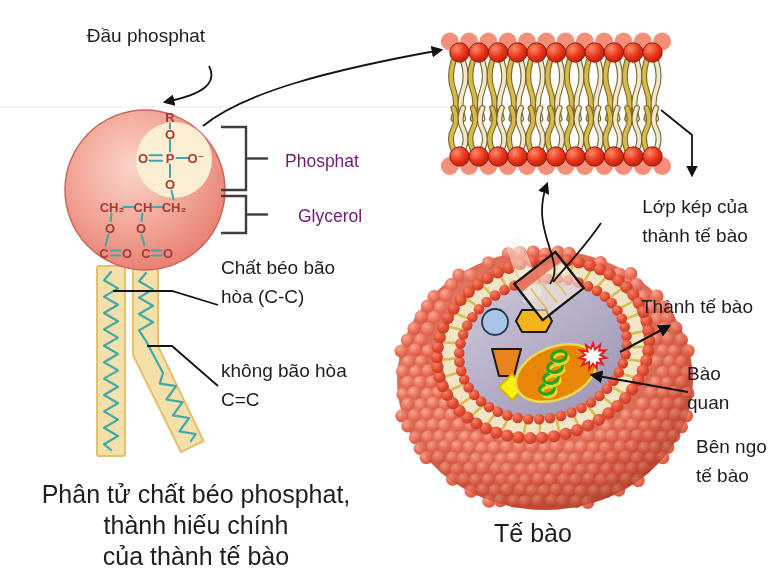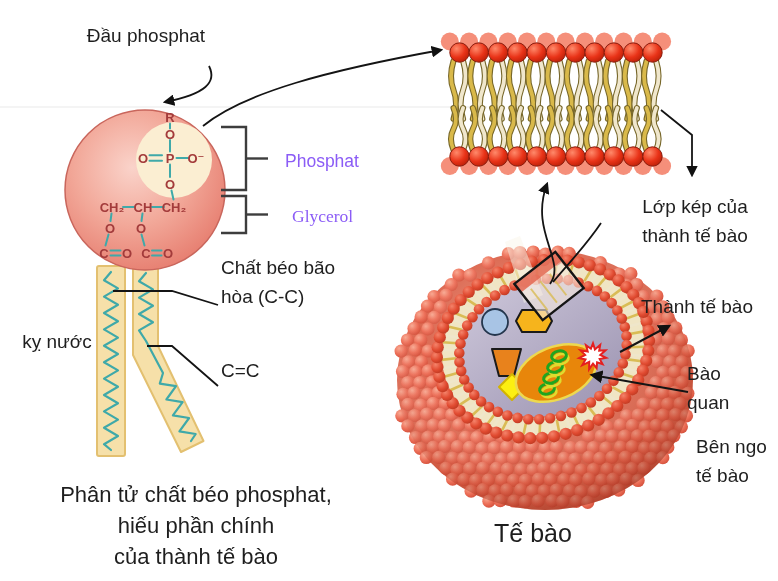--- a/index.html
+++ b/index.html
@@ -4,22 +4,22 @@
 <style>
   html,body{margin:0;padding:0;background:#fff;}
   #stage{position:relative;width:766px;height:581px;background:#fff;overflow:hidden;
          font-family:"Liberation Sans","DejaVu Sans",sans-serif;color:#1e1e1e;}
   #art{position:absolute;left:0;top:0;}
   .lbl{position:absolute;white-space:nowrap;font-size:19px;line-height:29px;}
   .ctr{transform:translateX(-50%);text-align:center;}
   .atom{position:absolute;transform:translate(-50%,-50%);font-weight:bold;color:#A33B3B;
         font-size:13px;white-space:nowrap;}
   .atom.sm{font-size:13px;}
-  .cap{font-size:22px;line-height:31px;}
-  .bracketlbl{font-size:17.5px;color:#8b5cf6;}
+  .cap{font-size:25px;line-height:31px;}
+  .bracketlbl{font-size:17.5px;color:#701a75;}
   .big{font-size:25px;}
 </style>
 </head>
 <body>
 
 <div id="stage">
   <svg id="art" width="778" height="581" viewBox="0 0 778 581">
       <defs>
         <marker id="arw" viewBox="0 0 10 10" refX="8" refY="5" markerWidth="6.5" markerHeight="6.5" orient="auto">
           <path d="M0,0L10,5L0,10Z" fill="#111"></path>
@@ -672,37 +672,37 @@
   <span class="atom sm" style="left:143px;top:207px;">CH</span>
   <span class="atom sm" style="left:174px;top:207px;">CH₂</span>
   <span class="atom sm" style="left:110px;top:228px;">O</span>
   <span class="atom sm" style="left:141px;top:228px;">O</span>
   <span class="atom" style="left:104px;top:253px;">C</span>
   <span class="atom" style="left:127px;top:253px;">O</span>
   <span class="atom" style="left:146px;top:253px;">C</span>
   <span class="atom" style="left:168px;top:253px;">O</span>
 
   <div class="lbl bracketlbl" style="left:285px;top:147px;">Phosphat</div>
-  <div class="lbl bracketlbl" style="left:292px;top:202px;font-family:Liberation Serif, serif;">Glycerol</div>
+  <div class="lbl bracketlbl" style="left:298px;top:202px;">Glycerol</div>
 
   <div class="lbl" style="left:221px;top:253px;">
     <div>Chất béo bão</div>
     <div>hòa (C-C)</div>
   </div>
   <div class="lbl" style="left:221px;top:356px;">
+    <div>không bão hòa</div>
     <div>C=C</div>
   </div>
 
   <div class="lbl ctr" style="left:57px;top:327px;">
-    <div>kỵ nước</div>
   </div>
 
   <div class="lbl ctr cap" style="left:196px;top:479px;">
     <div>Phân tử chất béo phosphat,</div>
-    <div>hiếu phần chính</div>
+    <div>thành hiếu chính</div>
     <div>của thành tế bào</div>
   </div>
 
   <div class="lbl ctr" style="left:695px;top:192px;">
     <div>Lớp kép của</div>
     <div>thành tế bào</div>
   </div>
 
   <div class="lbl" style="left:641px;top:292px;">Thành tế bào</div>
   <div class="lbl" style="left:687px;top:359px;">

